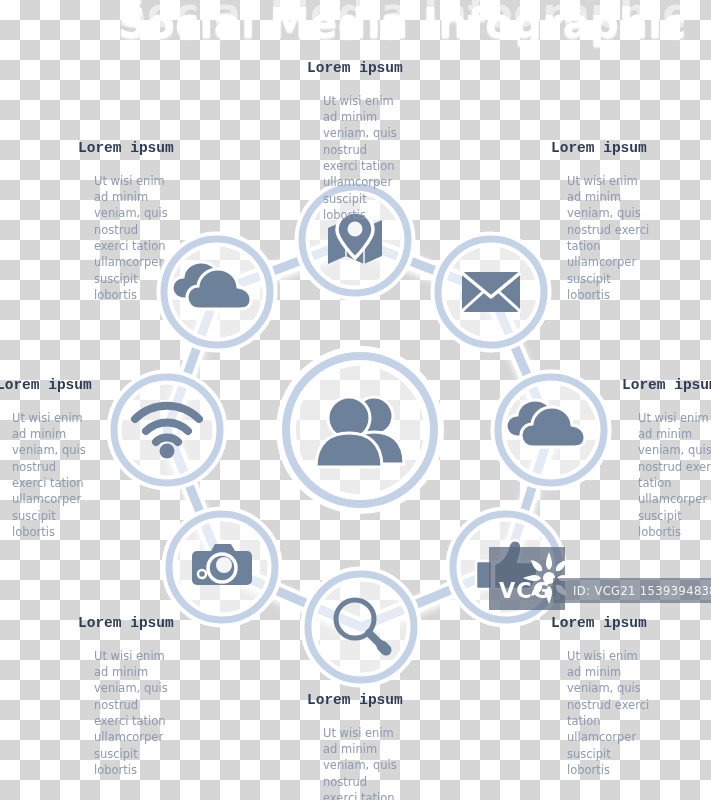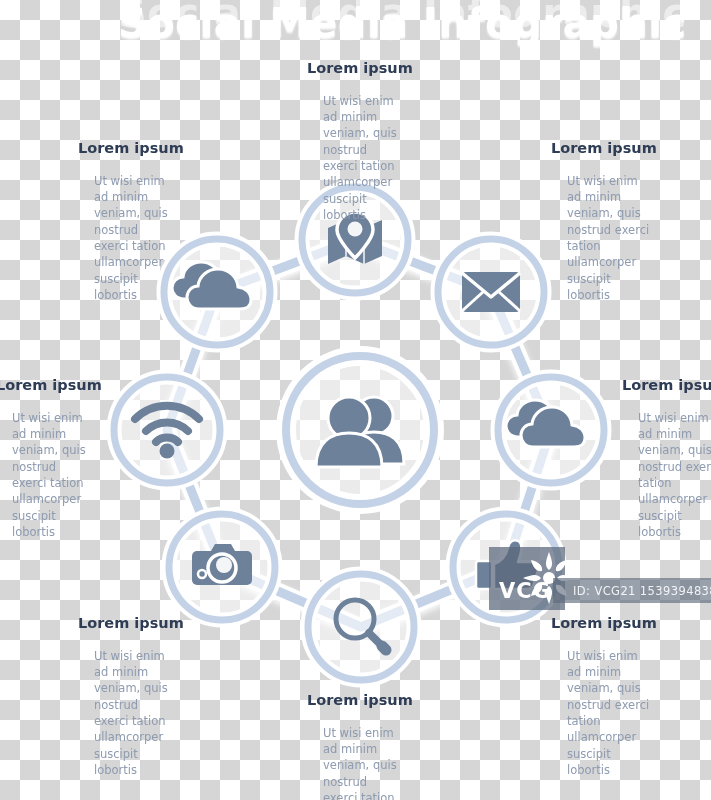--- a/index.html
+++ b/index.html
@@ -65,20 +65,21 @@
     position: absolute;
     width: 150px;
   }
   .txt .hd {
     font-size: 14.5px;
     font-weight: bold;
     color: #2e3d55;
     margin: 0 0 5px 0;
     line-height: 1.15;
     white-space: nowrap;
+    font-family: Liberation Mono, monospace;
   }
   .txt .bd {
     font-size: 11.5px;
     color: #8e9bb0;
     line-height: 1.42;
     margin: 16px;
   }
 
   
   #blk-top      { left: 307px; top: 60px;  width: 112px; }

